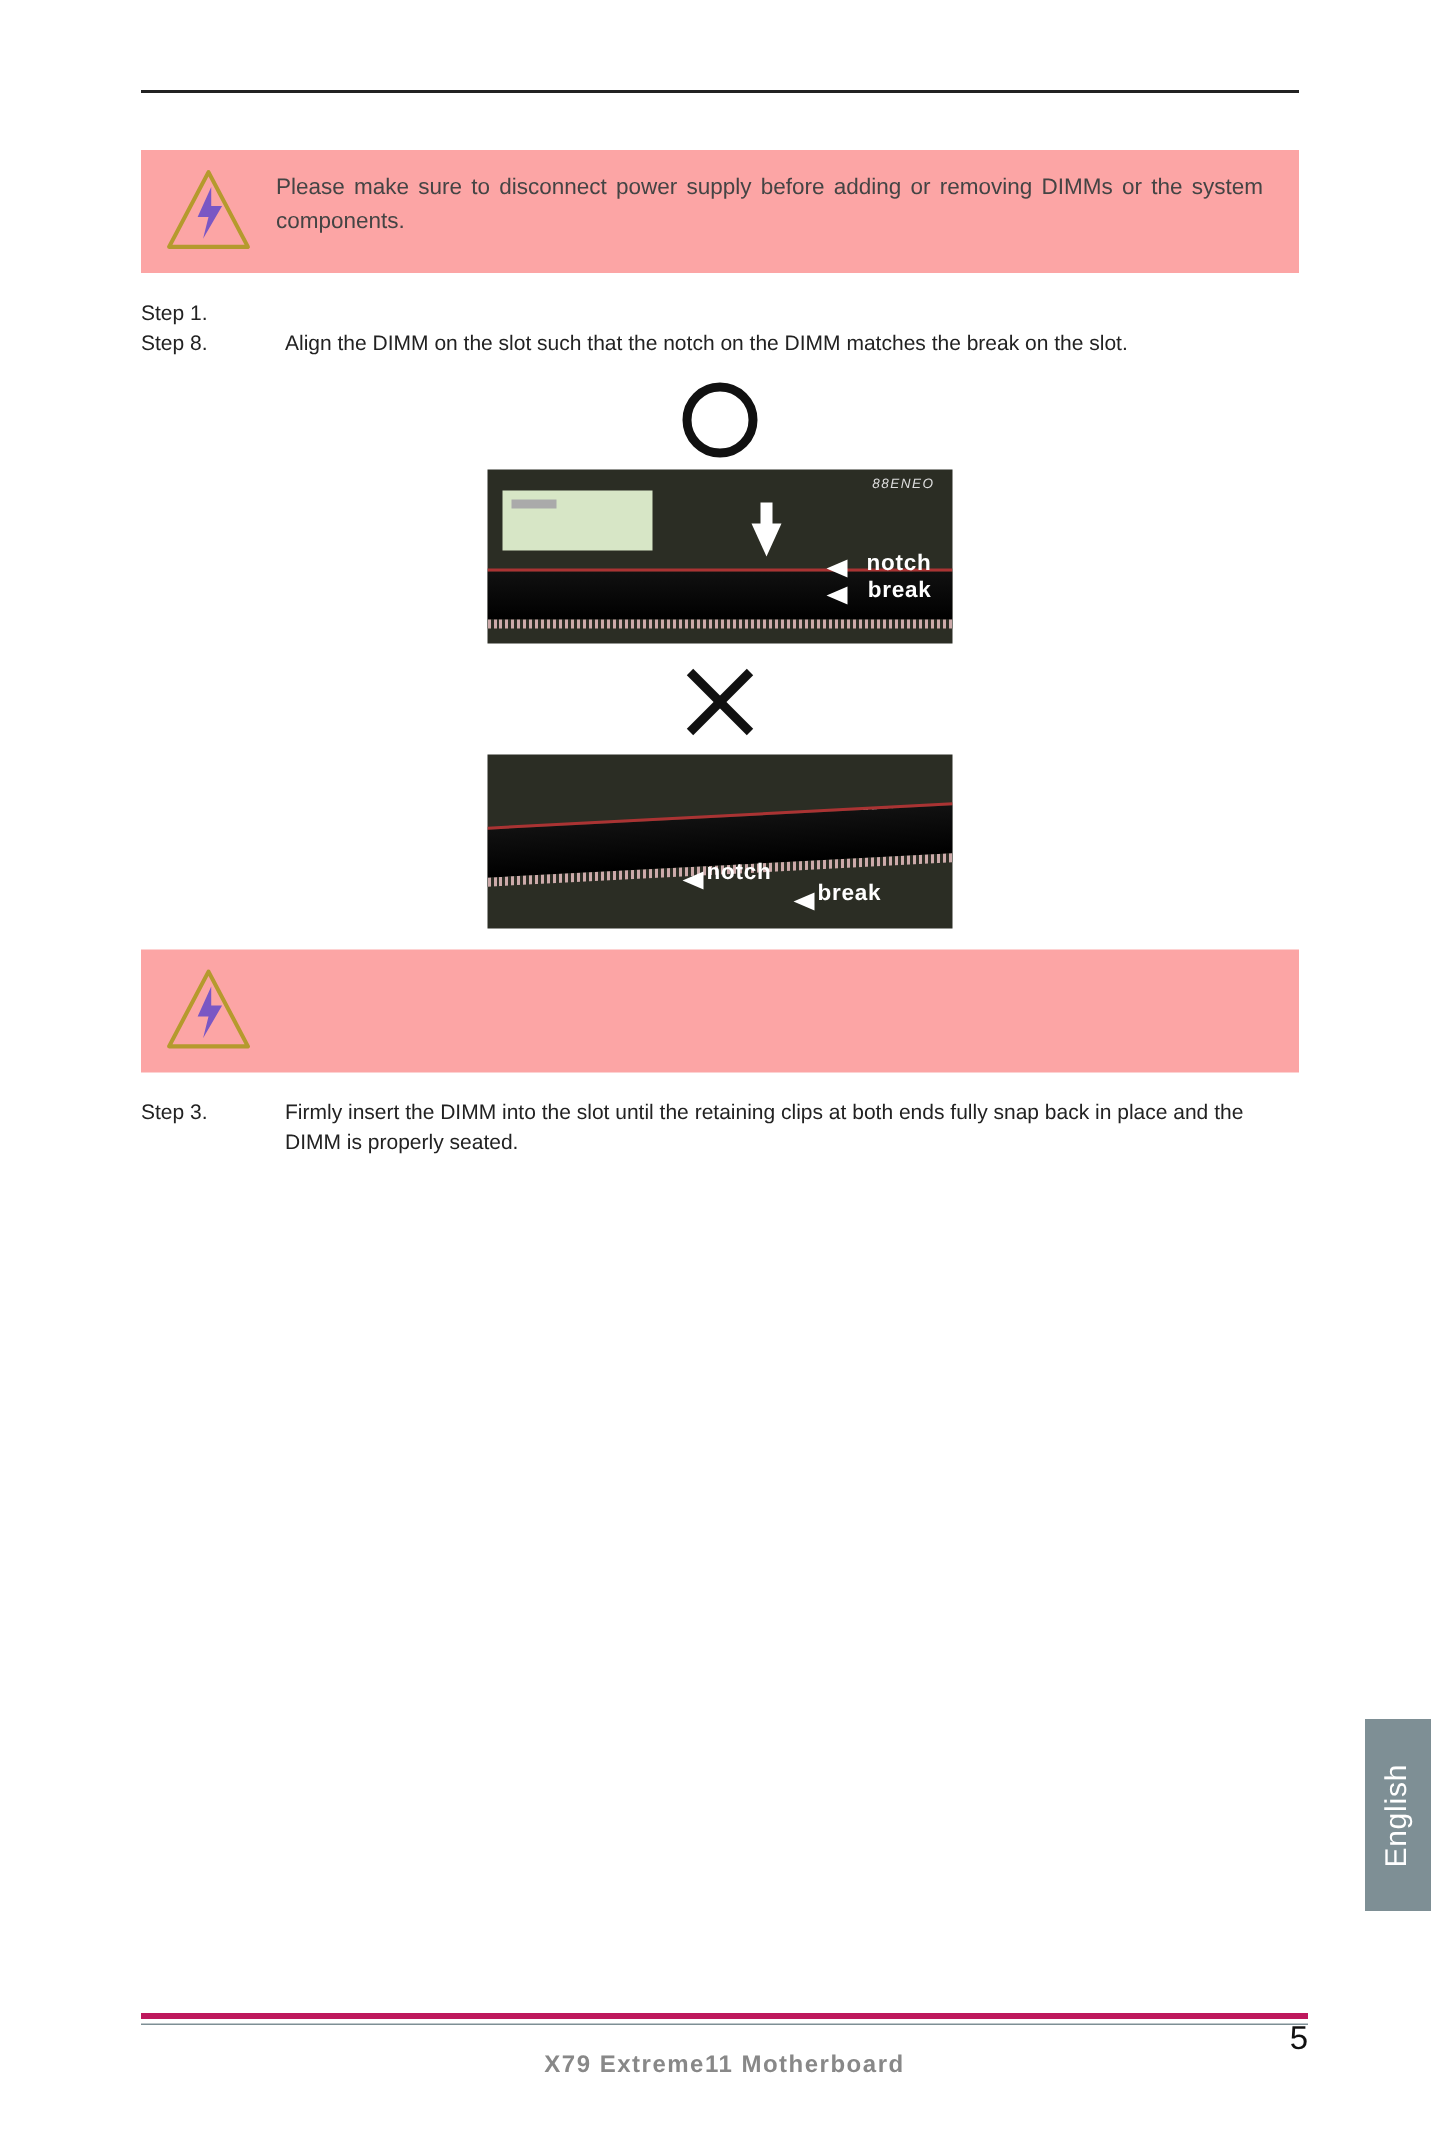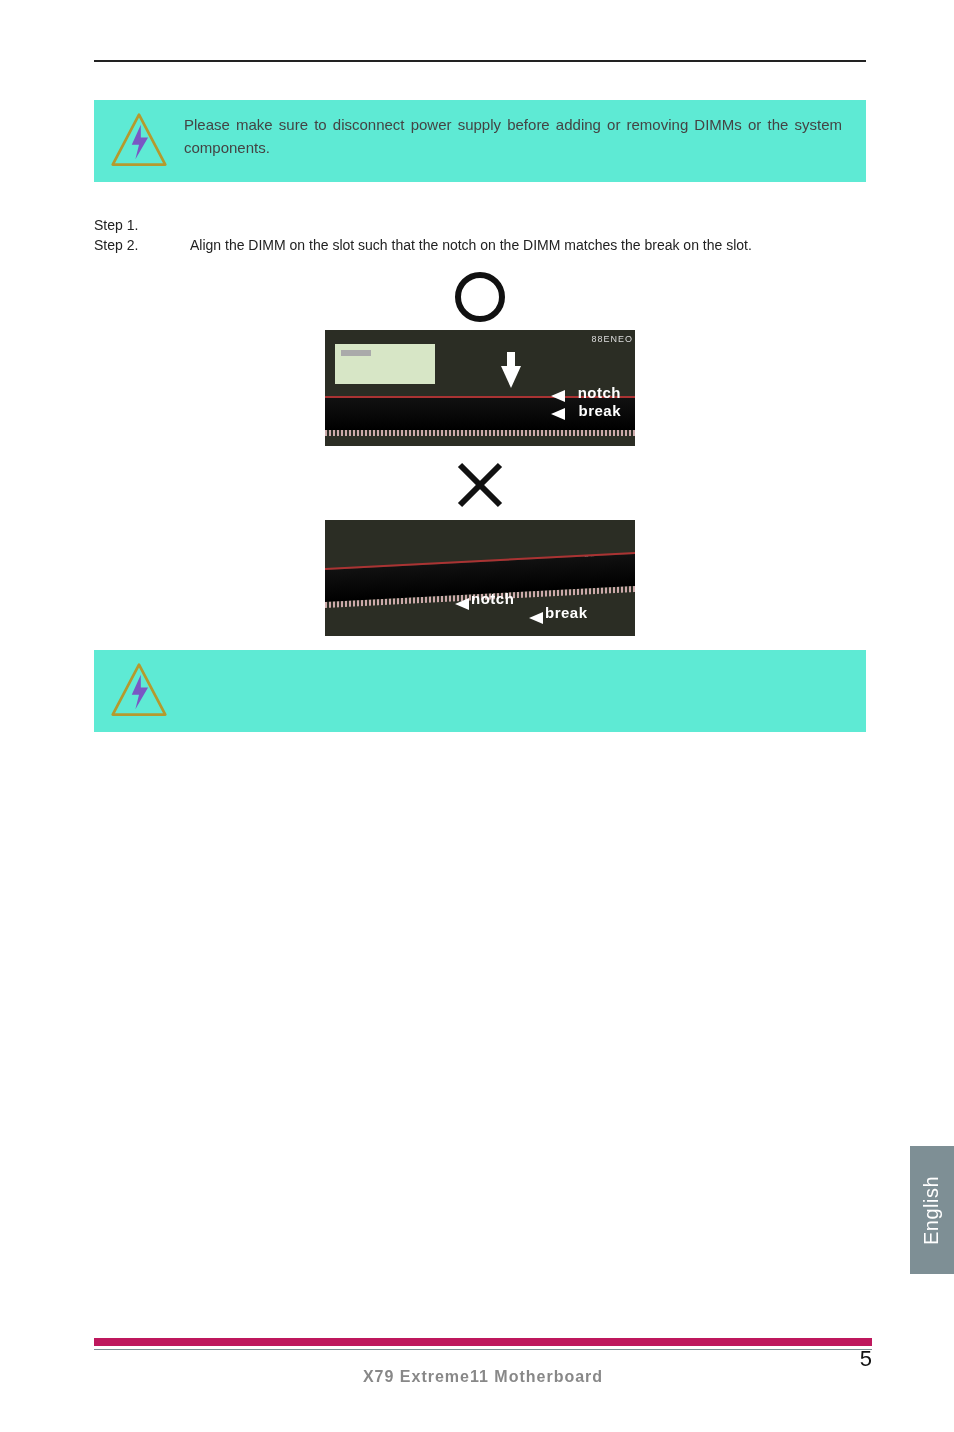--- a/index.html
+++ b/index.html
@@ -27,23 +27,23 @@
   h2.section-title {
     font-size: 23px;
     font-weight: normal;
     letter-spacing: 0.2px;
     margin: 0 0 22px 0;
     color: #222;
   }
   .callout {
     display: flex;
     align-items: flex-start;
-    background: #5eead4;
+    background: #fca5a5;
     padding: 12px 24px 12px 0;
-    margin-bottom: 33px;
+    margin-bottom: 16px;
   }
   .callout .icon-wrap {
     width: 90px;
     flex: 0 0 90px;
     display: flex;
     justify-content: center;
     align-items: center;
   }
   .callout .icon-wrap svg {
     width: 58px;
@@ -84,22 +84,23 @@
   .fig-photo.second { margin-top: 6px; }
   .ram-stick {
     position: absolute;
     left: 0; right: 0;
     height: 32px;
     background: linear-gradient(#111, #000);
     border-top: 2px solid #a33;
   }
   .fig-photo .ram-stick { bottom: 16px; }
   .ram-label {
-    position:absolute; right:2px; top:4px;
+    position:absolute; right:12px; top:4px;
     color:#ddd; font-size:9px; letter-spacing:1px;
+    font-style: italic;
   }
   .arrow-down {
     position:absolute;
     width:0;height:0;
     border-left:10px solid transparent;
     border-right:10px solid transparent;
     border-top:22px solid #fff;
   }
   .arrow-down::before{
     content:"";position:absolute;left:-4px;top:-36px;width:8px;height:18px;background:#fff;
@@ -145,21 +146,21 @@
     white-space: nowrap;
   }
 
   .footer {
     position: absolute;
     left: 94px;
     right: 82px;
     bottom: 46px;
   }
   .footer-rules {
-    border-top: 8px solid #be185d;
+    border-top: 4px solid #be185d;
     padding-top: 3px;
   }
   .footer-rules-inner {
     border-top: 1px solid #7e8f95;
     display: flex;
     justify-content: space-between;
     align-items: flex-end;
     padding-top: 10px;
   }
   .footer-center {
@@ -196,21 +197,21 @@
       </svg>
     </div>
     <div class="callout-text">Please make sure to disconnect power supply before adding or removing DIMMs or the system components.</div>
   </div>
 
   <div class="steps">
     <div class="step-row">
       <div class="step-label">Step 1.</div>
     </div>
     <div class="step-row">
-      <div class="step-label">Step 2.</div>
+      <div class="step-label">Step 8.</div>
       <div class="step-body">Align the DIMM on the slot such that the notch on the DIMM matches the break on the slot.</div>
     </div>
   </div>
 
   <div class="figure-block">
 
     <div class="fig-symbol">
       <svg width="56" height="56" viewBox="0 0 56 56">
           <circle cx="28" cy="28" r="22" fill="none" stroke="#111" stroke-width="6"></circle>
         </svg>
@@ -248,20 +249,26 @@
 
   <div class="callout">
     <div class="icon-wrap">
       <svg viewBox="0 0 64 64">
         <polygon points="32,3 61,58 3,58" fill="none" stroke="#b59a2d" stroke-width="3" stroke-linejoin="round"></polygon>
         <polygon points="34,14 24,36 32,36 28,52 42,28 34,28" fill="#7a57c4"></polygon>
       </svg>
     </div>
   </div>
 
+  <div class="steps" style="margin-top:14px;">
+    <div class="step-row">
+      <div class="step-label">Step 3.</div>
+      <div class="step-body">Firmly insert the DIMM into the slot until the retaining clips at both ends fully snap back in place and the DIMM is properly seated.</div>
+    </div>
+  </div>
 
   <div class="side-tab">
     <span>English</span>
   </div>
 
   <div class="footer">
     <div class="footer-rules">
       <div class="footer-rules-inner">
         <div class="spacer-left"></div>
         <div class="footer-center">X79  Extreme11  Motherboard</div>

